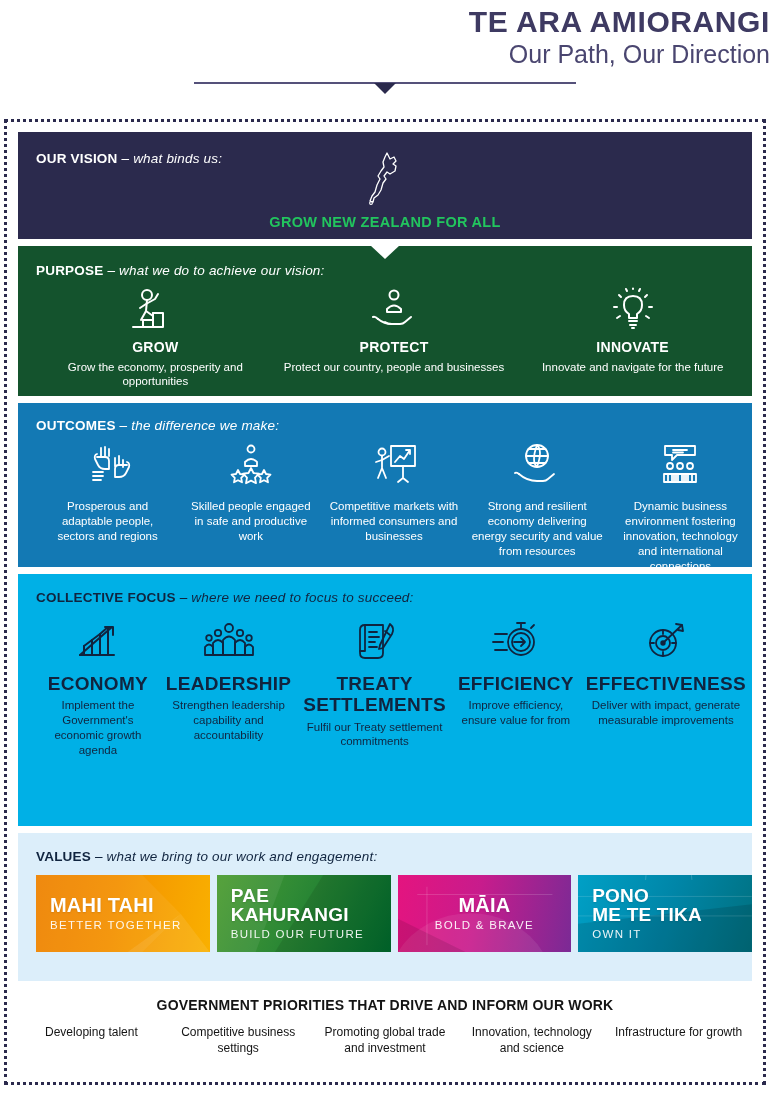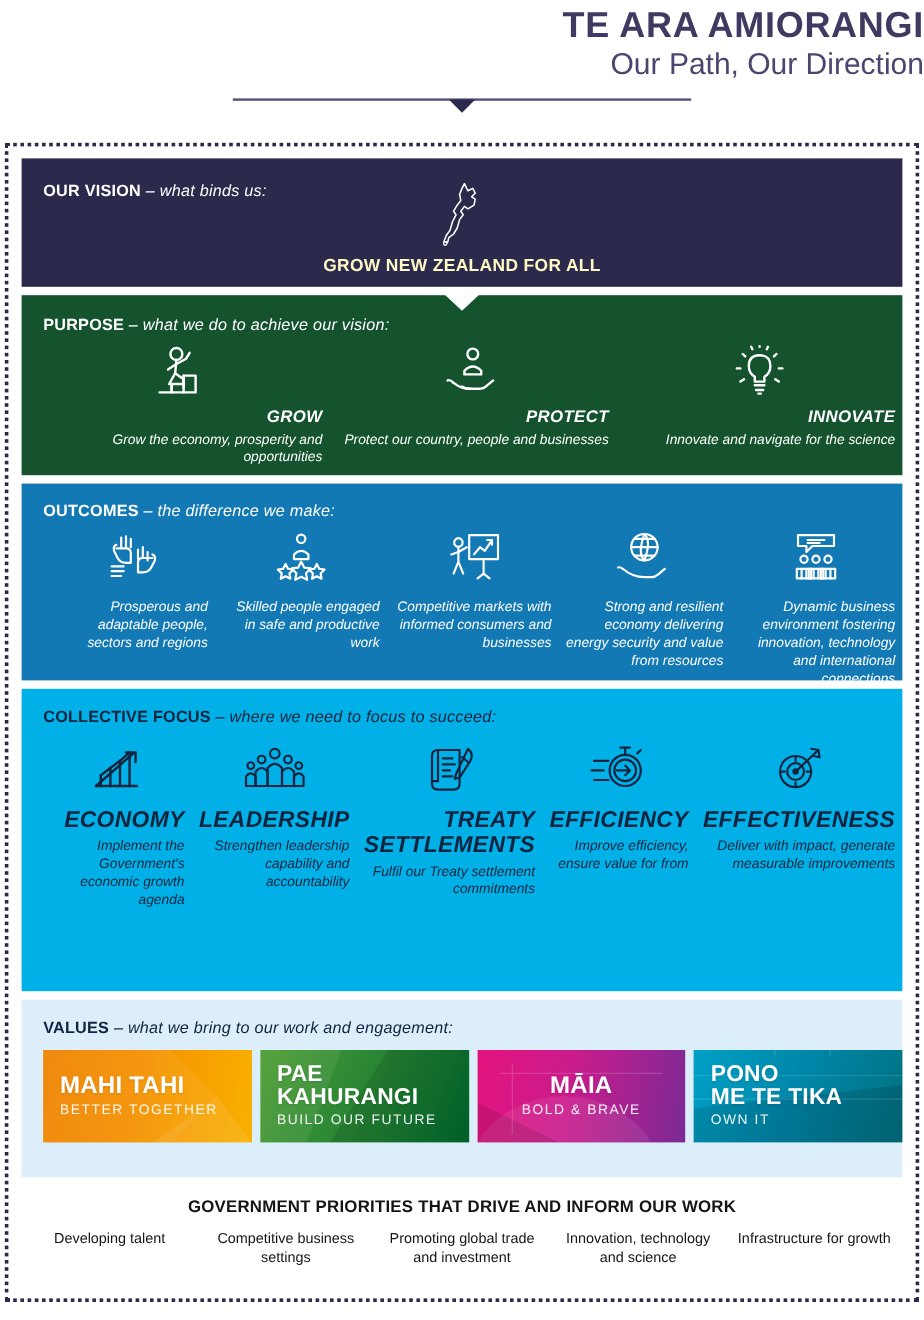--- a/index.html
+++ b/index.html
@@ -55,30 +55,30 @@
     font-size:13.5px;font-weight:bold;letter-spacing:0.2px;
   }
   .band-label .it{font-weight:normal;font-style:italic;}
 
   .band-vision{background:#2b2a4d;color:#fff;height:107px;padding:19px 0 0 18px;}
   .vision-center{
     position:absolute;left:0;right:0;top:18px;text-align:center;
   }
   .nz-map{display:block;margin:0 auto;}
   .vision-text{
-    margin-top:8px;font-size:14.5px;font-weight:bold;letter-spacing:0.3px;color:#fef9c3;
+    margin-top:8px;font-size:14.5px;font-weight:bold;letter-spacing:0.3px;color:#22c55e;
   }
 
   .band-purpose{background:#14532d;color:#fff;height:150px;padding:17px 0 0 18px;margin-top:7px;}
   .band-outcomes{background:#1379b4;color:#fff;height:164px;padding:15px 0 0 18px;margin-top:7px;}
   .band-focus{background:#00b0e6;color:#10243f;height:252px;padding:16px 0 0 18px;margin-top:7px;}
   .band-values{background:#dceefa;color:#10243f;height:148px;padding:16px 0 0 18px;margin-top:7px;}
 
   .cols{display:flex;width:100%;margin-top:8px;}
-  .col{flex:1;text-align:right;padding:0 6px;box-sizing:border-box;font-style:italic;}
+  .col{flex:1;text-align:center;padding:0 6px;box-sizing:border-box;}
   .col-icon{height:48px;display:flex;align-items:center;justify-content:center;}
   .col-title{
     font-size:14px;font-weight:bold;letter-spacing:0.3px;margin-top:6px;line-height:1.12;
   }
   .col-desc{font-size:11.5px;line-height:1.28;margin-top:4px;}
 
   
   .band-outcomes .col-icon{height:54px;}
   .band-outcomes .col-desc{font-size:11.5px;line-height:1.3;margin-top:7px;}
 
@@ -199,21 +199,21 @@
             <svg width="56" height="46" viewBox="0 0 56 46">
               <g fill="none" stroke="#fff" stroke-width="2" stroke-linecap="round" stroke-linejoin="round">
                 <path d="M28 9 q9 0 9 9 q0 6 -5 9 v4 h-8 v-4 q-5 -3 -5 -9 q0 -9 9 -9 z"></path>
                 <path d="M24 34 h8 M25 38 h6 M27 41 h2"></path>
                 <path d="M28 2 v-0.5 M16 10 l-2 -2 M40 10 l2 -2 M12 20 h-3 M44 20 h3 M15 29 l-3 2 M41 29 l3 2"></path>
                 <path d="M22 4 l-1 -2 M34 4 l1 -2"></path>
               </g>
             </svg>
           </div>
           <div class="col-title">INNOVATE</div>
-          <div class="col-desc">Innovate and navigate for the science</div>
+          <div class="col-desc">Innovate and navigate for the future</div>
         </div>
       </div>
       <div class="tri-down" style="left:20.4%;border-top-color:#0b6472;"></div>
       <div class="tri-down" style="left:53.5%;border-top-color:#0b6472;"></div>
       <div class="tri-down" style="left:86.5%;border-top-color:#0b6472;"></div>
     </div>
 
     <div class="band band-outcomes">
       <div class="band-label">
         <span>OUTCOMES</span>

